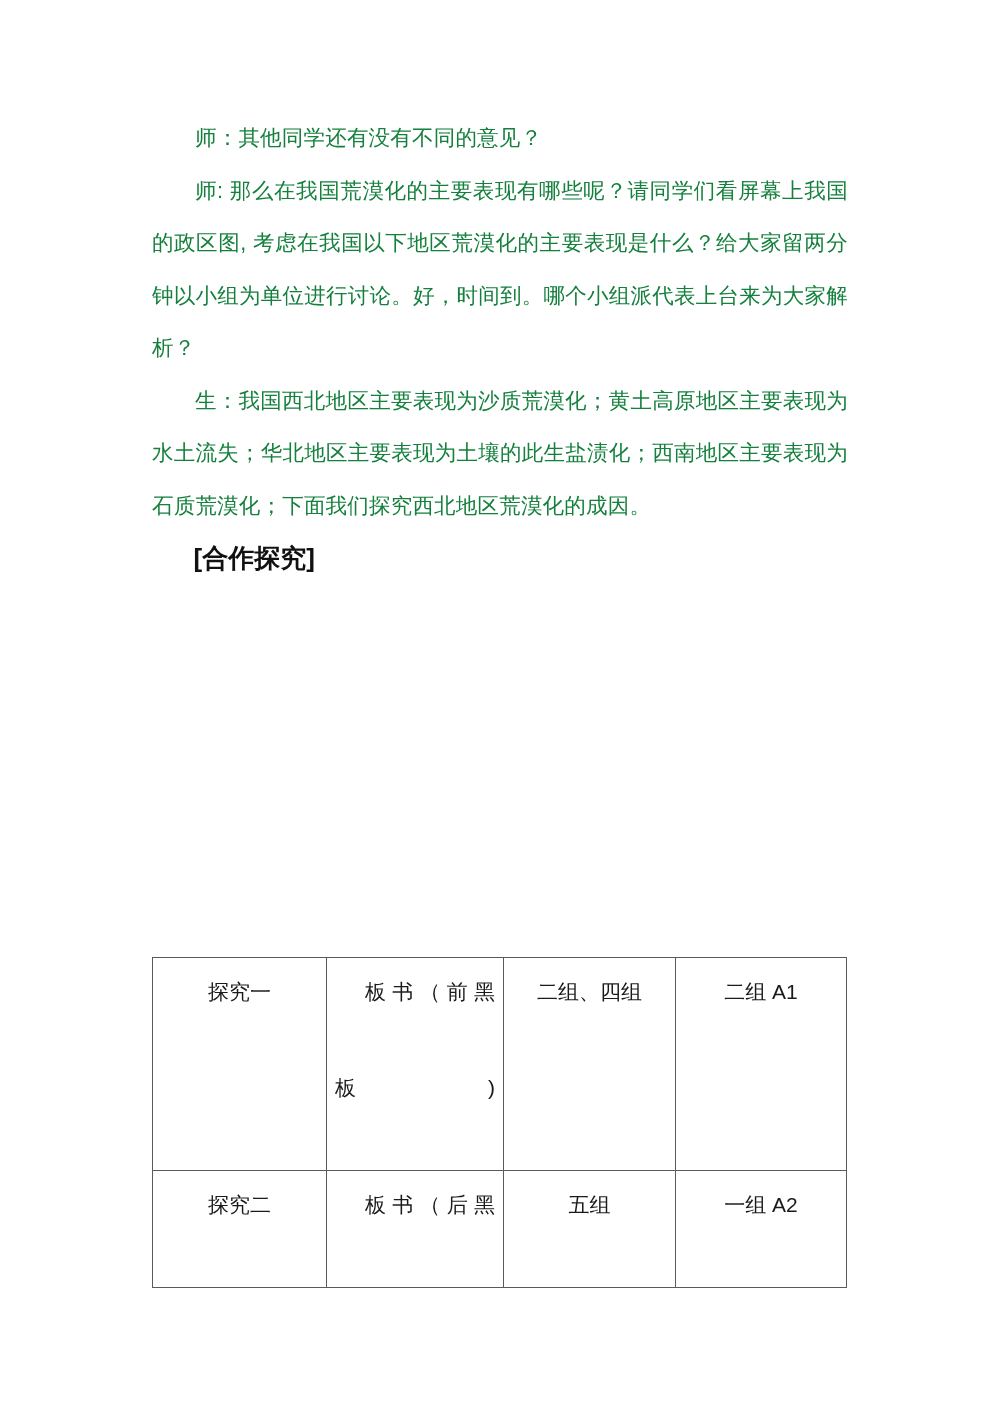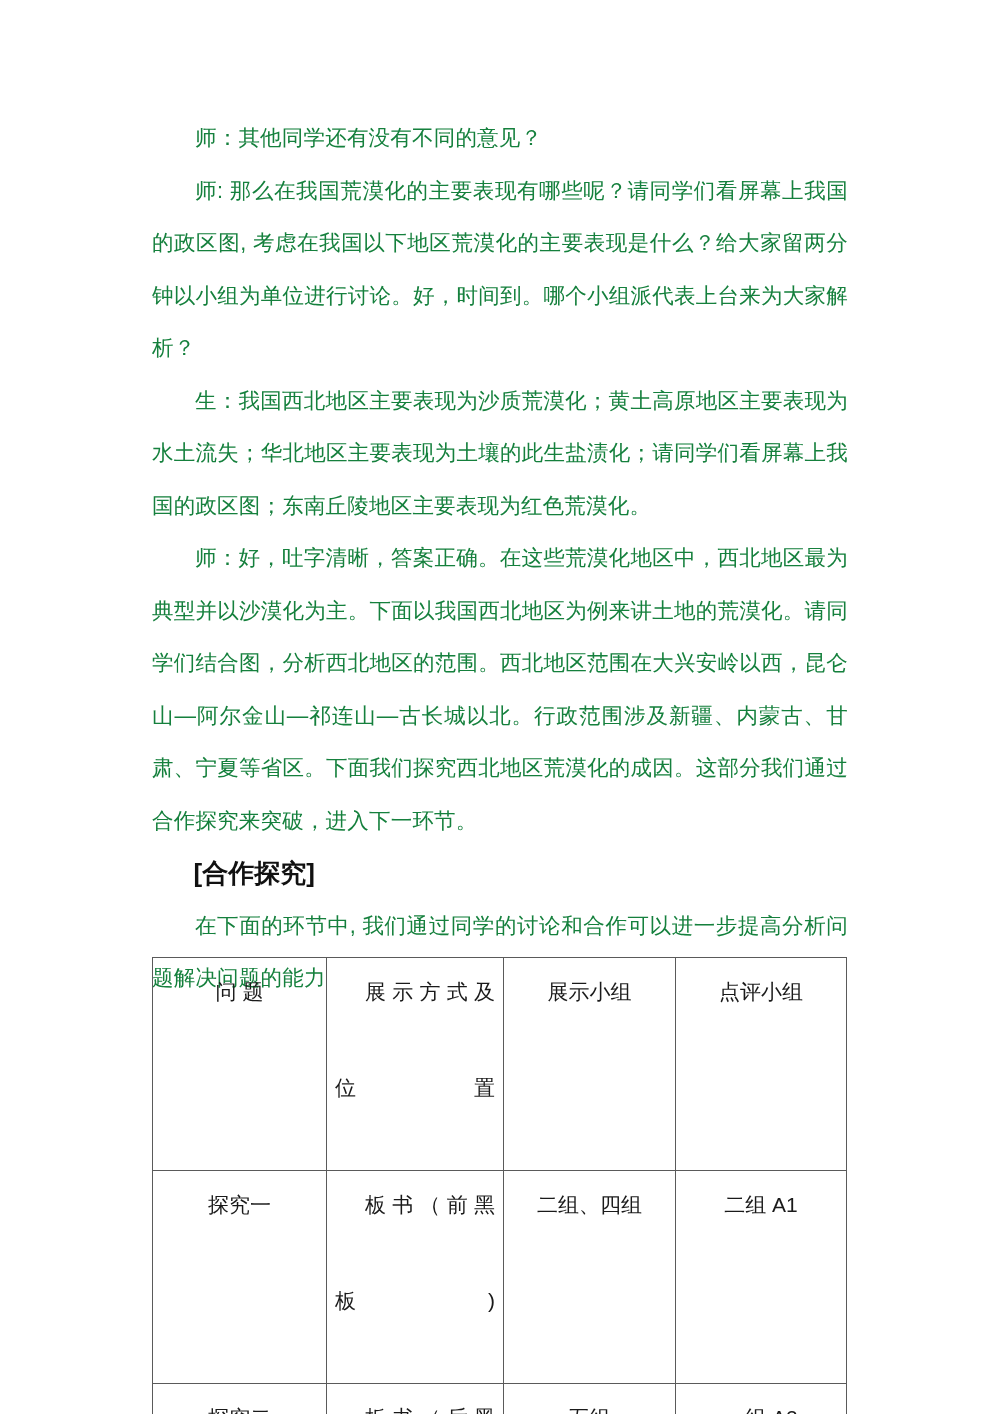--- a/index.html
+++ b/index.html
@@ -116,54 +116,37 @@
 
 <div class="page">
 
   <div class="content">
 
     <p class="para">师：其他同学还有没有不同的意见？</p>
 
 
     <p class="para">师: 那么在我国荒漠化的主要表现有哪些呢？请同学们看屏幕上我国的政区图, 考虑在我国以下地区荒漠化的主要表现是什么？给大家留两分钟以小组为单位进行讨论。好，时间到。哪个小组派代表上台来为大家解析？</p>
 
-    <p class="para">生：我国西北地区主要表现为沙质荒漠化；黄土高原地区主要表现为水土流失；华北地区主要表现为土壤的此生盐渍化；请同学们看屏幕上我国的政区图；东南丘陵地区主要表现为红色荒漠化。</p>
+    <p class="para">生：我国西北地区主要表现为沙质荒漠化；黄土高原地区主要表现为水土流失；华北地区主要表现为土壤的此生盐渍化；西南地区主要表现为石质荒漠化；下面我们探究西北地区荒漠化的成因。</p>
 
-    <p class="para">师：好，吐字清晰，答案正确。在这些荒漠化地区中，西北地区最为典型并以沙漠化为主。下面以我国西北地区为例来讲土地的荒漠化。请同学们结合图，分析西北地区的范围。西北地区范围在大兴安岭以西，昆仑山—阿尔金山—祁连山—古长城以北。行政范围涉及新疆、内蒙古、甘肃、宁夏等省区。下面我们探究西北地区荒漠化的成因。这部分我们通过合作探究来突破，进入下一环节。</p>
 
     <p class="heading">[合作探究]</p>
 
-    <p class="para">在下面的环节中, 我们通过同学的讨论和合作可以进一步提高分析问题解决问题的能力</p>
 
   </div>
 
   <div class="table-wrap">
     <table class="info-table">
       <colgroup>
         <col class="col1">
         <col class="col2">
         <col class="col3">
         <col class="col4">
       </colgroup>
       <tbody>
-        <tr>
-          <td class="c-center cell-2line">
-            <span>问 题</span>
-          </td>
-          <td class="c-just cell-2line">
-            <span class="just-line first">展示方式及</span>
-            <span class="just-line">位置</span>
-          </td>
-          <td class="c-center cell-2line">
-            <span>展示小组</span>
-          </td>
-          <td class="c-center cell-2line">
-            <span>点评小组</span>
-          </td>
-        </tr>
 
         <tr>
           <td class="c-center cell-2line">
             <span>探究一</span>
           </td>
           <td class="c-just cell-2line">
             <span class="just-line first">板书（前黑</span>
             <span class="just-line">板)</span>
           </td>
           <td class="c-center cell-2line">

